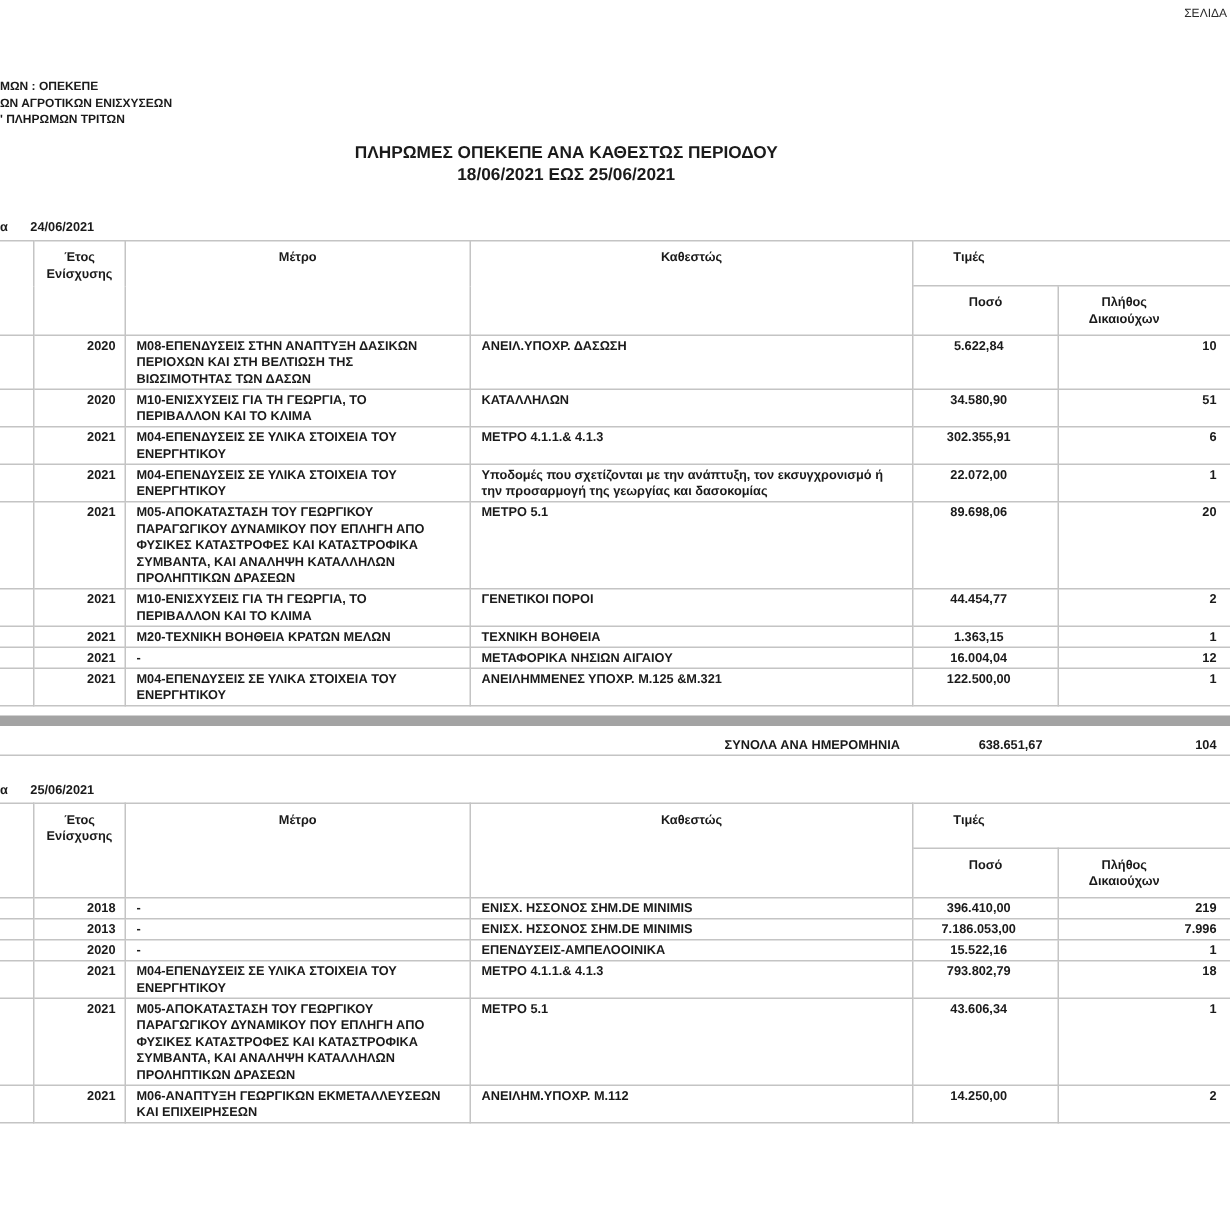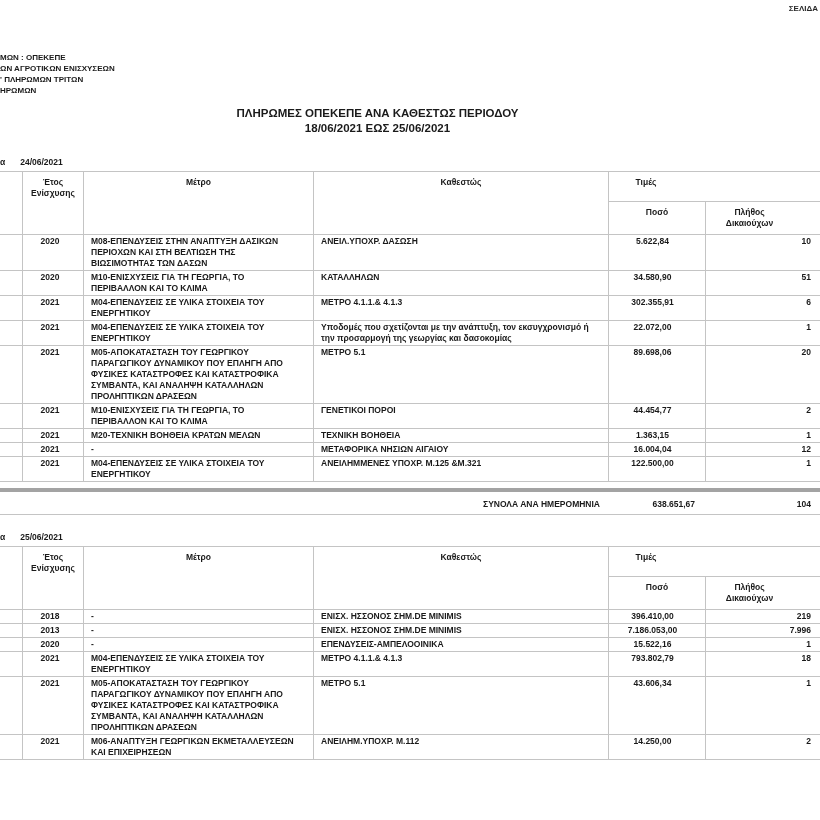--- a/index.html
+++ b/index.html
@@ -1,61 +1,60 @@
 <!DOCTYPE html>
 <html><head>
 <meta charset="utf-8">
 <style>
   * { margin:0; padding:0; box-sizing:border-box; }
   html,body { width:820px; height:820px; background:#ffffff; }
   body { font-family:"Liberation Sans","DejaVu Sans",sans-serif; color:#1a1a1a; }
   .page { position:relative; width:820px; height:820px; overflow:hidden; background:#fff; }
 
-  .page-label { position:absolute; top:4px; right:2px; font-size:8px; font-weight:bold; color:#2a2a2a; }
+  .page-label { position:absolute; top:4px; right:2px; font-size:8px; font-weight:normal; color:#2a2a2a; }
 
   .org-block { padding-top:52px; font-size:8px; font-weight:bold; line-height:11px; white-space:nowrap; }
 
   .title { margin-top:10px; width:755px; text-align:center; font-size:11.5px; font-weight:bold; line-height:15px; }
 
   .date-line { display:flex; gap:15px; font-size:8.5px; font-weight:bold; line-height:12px; }
   .date-line.first { margin-top:20px; }
   .date-line.second { margin-top:16px; }
 
   table.report { border-collapse:collapse; table-layout:fixed; width:873px; margin-left:-40px; margin-top:3px; font-size:8.5px; font-weight:bold; }
   table.report th, table.report td { border:1px solid #c4c4c4; vertical-align:top; line-height:11px; }
   thead tr.h1 { height:30px; }
   thead tr.h2 { height:33px; }
   thead th { text-align:center; padding-top:5px; font-weight:bold; white-space:pre-line; }
   th.c-values { padding-right:150px; }
   th.c-count { padding-right:40px; }
   tbody td { padding-top:1px; padding-bottom:1px; }
-  td.c-year { text-align:center; padding-right:6px; }
+  td.c-year { text-align:right; padding-right:6px; }
   td.c-measure { padding-left:7px; padding-right:6px; white-space:pre-line; }
   td.c-regime { padding-left:7px; padding-right:6px; white-space:pre-line; }
   td.c-amount { text-align:center; padding-right:9px; }
   td.c-count { text-align:right; padding-right:22px; }
 
-  .total-band { position:relative; margin-top:6px; width:820px; height:27px; border-top:4px solid #a3a3a3; border-bottom:1px solid #c4c4c4; font-size:8.5px; font-weight:bold; }
+  .total-band { position:relative; margin-top:6px; width:820px; height:27px; border-top:7px solid #a3a3a3; border-bottom:1px solid #c4c4c4; font-size:8.5px; font-weight:bold; }
   .total-band span { position:absolute; top:0; line-height:25px; }
   .total-label { right:220px; }
   .total-amount { right:125px; }
   .total-count { right:9px; }
 </style>
 </head>
 <body>
 
 <div class="page">
 
   <div class="page-label">ΣΕΛΙΔΑ</div>
 
   <div class="org-block">
     <div>ΜΩΝ : ΟΠΕΚΕΠΕ</div>
     <div>ΩΝ ΑΓΡΟΤΙΚΩΝ ΕΝΙΣΧΥΣΕΩΝ</div>
     <div>' ΠΛΗΡΩΜΩΝ ΤΡΙΤΩΝ</div>
-    <div>ΗΡΩΜΩΝ</div>
   </div>
 
   <div class="title">
     <div>ΠΛΗΡΩΜΕΣ ΟΠΕΚΕΠΕ ΑΝΑ ΚΑΘΕΣΤΩΣ ΠΕΡΙΟΔΟΥ</div>
     <div>18/06/2021 ΕΩΣ 25/06/2021</div>
   </div>
 
   <div class="date-line first">
     <span>α</span>
     <span>24/06/2021</span>

